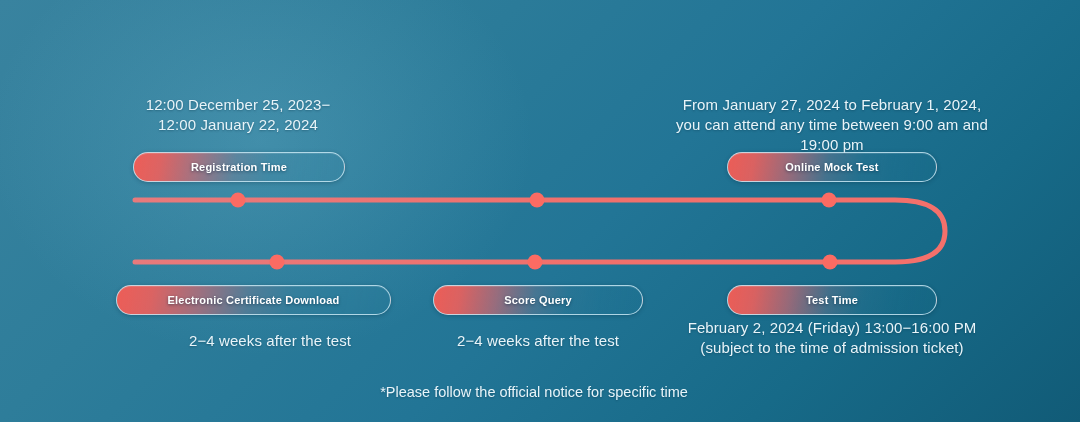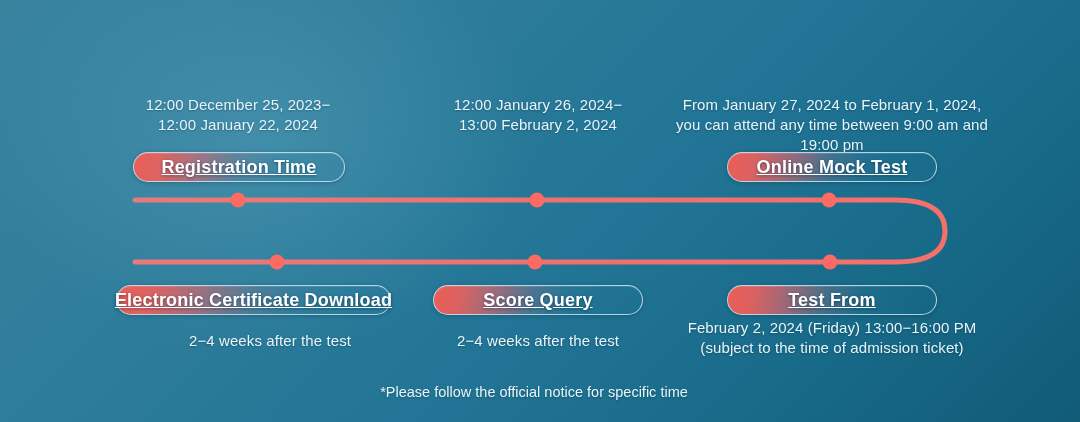--- a/index.html
+++ b/index.html
@@ -67,27 +67,26 @@
                   rgba(245,92,84,0.96) 0%,
                   rgba(238,96,92,0.90) 13%,
                   rgba(214,104,112,0.66) 30%,
                   rgba(150,120,140,0.32) 48%,
                   rgba(90,130,155,0.12) 64%,
                   rgba(60,135,165,0.03) 80%,
                   rgba(55,135,165,0.0) 100%);
     box-shadow: 0 1px 4px rgba(0,35,55,0.28), inset 0 1px 0 rgba(255,255,255,0.12);
   }
   .pill .pill-label {
-    font-size: 18px;
+    font-size: 11px;
     font-weight: bold;
     color: #ffffff;
     letter-spacing: 0.2px;
     text-shadow: 0 1px 3px rgba(0,35,60,0.55);
     white-space: nowrap;
-    text-decoration: underline;
   }
 
   .footnote {
     position: absolute;
     width: 1068px;
     text-align: center;
     font-size: 14.5px;
     color: #e9f5fa;
     text-shadow: 0 1px 2px rgba(0,40,60,0.35);
   }
@@ -115,22 +114,20 @@
     <circle cx="829" cy="200" r="7.5" fill="#fb6b63"></circle>
 
     <circle cx="277" cy="262" r="7.5" fill="#fb6b63"></circle>
     <circle cx="535" cy="262" r="7.5" fill="#fb6b63"></circle>
     <circle cx="830" cy="262" r="7.5" fill="#fb6b63"></circle>
   </svg>
 
   <div class="caption" style="left:118px; top:95px; width:240px;">12:00 December 25, 2023−
 12:00 January 22, 2024</div>
 
-  <div class="caption" style="left:418px; top:95px; width:240px;">12:00 January 26, 2024−
-13:00 February 2, 2024</div>
 
   <div class="caption" style="left:656px; top:95px; width:352px;">From January 27, 2024 to February 1, 2024,
 you can attend any time between 9:00 am and 19:00 pm</div>
 
   <div class="pill" style="left:133px; top:152px; width:212px;">
     <span class="pill-label">Registration Time</span>
   </div>
 
 
   <div class="pill" style="left:727px; top:152px; width:210px;">
@@ -139,21 +136,21 @@
 
   <div class="pill" style="left:116px; top:285px; width:275px;">
     <span class="pill-label">Electronic Certificate Download</span>
   </div>
 
   <div class="pill" style="left:433px; top:285px; width:210px;">
     <span class="pill-label">Score Query</span>
   </div>
 
   <div class="pill" style="left:727px; top:285px; width:210px;">
-    <span class="pill-label">Test From</span>
+    <span class="pill-label">Test Time</span>
   </div>
 
   <div class="caption" style="left:150px; top:331px; width:240px;">2−4 weeks after the test</div>
 
   <div class="caption" style="left:418px; top:331px; width:240px;">2−4 weeks after the test</div>
 
   <div class="caption" style="left:656px; top:318px; width:352px;">February 2, 2024 (Friday) 13:00−16:00 PM
 (subject to the time of admission ticket)</div>
 
   <div class="footnote" style="left:0; top:384px;">*Please follow the official notice for specific time</div>

